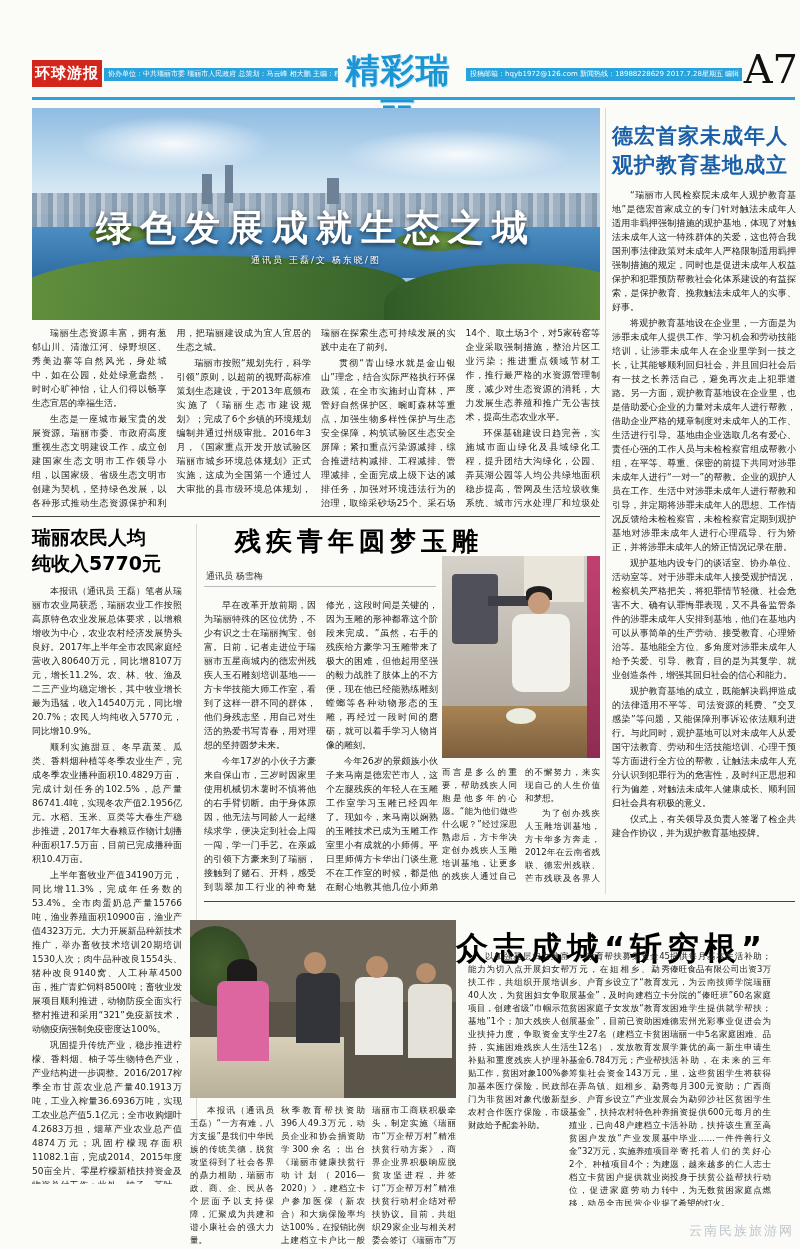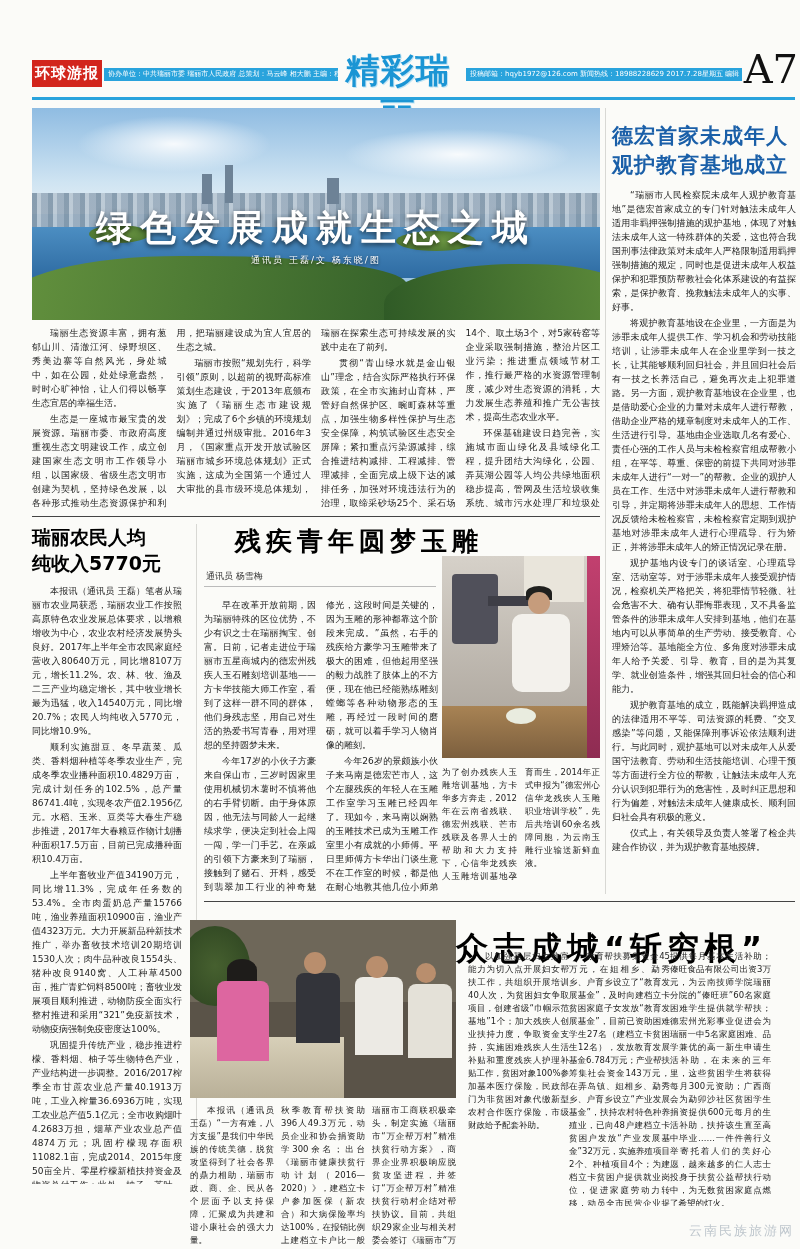--- a/index.html
+++ b/index.html
@@ -167,36 +167,37 @@
       <div class="pj-arm"></div>
       <div class="pj-hair"></div>
       <div class="pj-head"></div>
       <div class="pj-body"></div>
       <div class="pj-table"></div>
       <div class="pj-jadepiece"></div>
       <div class="pj-strip"></div>
     </div>
     <div class="jade-col34 body-text no-first-indent">
       <div class="no-first-indent">
+          <p>而言是多么的重要，帮助残疾人同胞是他多年的心愿。“能为他们做些什么呢？”经过深思熟虑后，方卡华决定创办残疾人玉雕培训基地，让更多的残疾人通过自己的不懈努力，来实现自己的人生价值和梦想。</p>
           <p>为了创办残疾人玉雕培训基地，方卡华多方奔走，2012年在云南省残联、德宏州残联、芒市残联及各界人士的帮助和大力支持下，心信华龙残疾人玉雕培训基地孕育而生，2014年正式申报为“德宏州心信华龙残疾人玉雕职业培训学校”，先后共培训60余名残障同胞，为云南玉雕行业输送新鲜血液。</p>
         </div>
 
     </div>
   </div>
 
   <div class="abs vrule2"></div>
   <div class="abs r-article">
     <div class="r-title">
       <div>德宏首家未成年人</div>
       <div>观护教育基地成立</div>
     </div>
     <div class="r-body body-text">
         <p>“瑞丽市人民检察院未成年人观护教育基地”是德宏首家成立的专门针对触法未成年人适用非羁押强制措施的观护基地，体现了对触法未成年人这一特殊群体的关爱，这也符合我国刑事法律政策对未成年人严格限制适用羁押强制措施的规定，同时也是促进未成年人权益保护和犯罪预防帮教社会化体系建设的有益探索，是保护教育、挽救触法未成年人的实事、好事。</p>
         <p>将观护教育基地设在企业里，一方面是为涉罪未成年人提供工作、学习机会和劳动技能培训，让涉罪未成年人在企业里学到一技之长，让其能够顺利回归社会，并且回归社会后有一技之长养活自己，避免再次走上犯罪道路。另一方面，观护教育基地设在企业里，也是借助爱心企业的力量对未成年人进行帮教，借助企业严格的规章制度对未成年人的工作、生活进行引导。基地由企业选取几名有爱心、责任心强的工作人员与未检检察官组成帮教小组，在平等、尊重、保密的前提下共同对涉罪未成年人进行“一对一”的帮教。企业的观护人员在工作、生活中对涉罪未成年人进行帮教和引导，并定期将涉罪未成年人的思想、工作情况反馈给未检检察官，未检检察官定期到观护基地对涉罪未成年人进行心理疏导、行为矫正，并将涉罪未成年人的矫正情况记录在册。</p>
-        <p>观护基地内设专门的谈话室、心理疏导室、活动室等。对于涉罪未成年人接受观护情况，检察机关严格把关，将犯罪情节轻微、社会危害不大、确有认罪悔罪表现，又不具备监管条件的涉罪未成年人安排到基地，他们在基地内可以从事简单的生产劳动、接受教育、心理矫治等。基地能全方位、多角度对涉罪未成年人给予关爱、引导、教育，目的是为其复学、就业创造条件，增强其回归社会的信心和能力。</p>
+        <p>观护基地内设专门的谈话室、协办单位、活动室等。对于涉罪未成年人接受观护情况，检察机关严格把关，将犯罪情节轻微、社会危害不大、确有认罪悔罪表现，又不具备监管条件的涉罪未成年人安排到基地，他们在基地内可以从事简单的生产劳动、接受教育、心理矫治等。基地能全方位、多角度对涉罪未成年人给予关爱、引导、教育，目的是为其复学、就业创造条件，增强其回归社会的信心和能力。</p>
         <p>观护教育基地的成立，既能解决羁押造成的法律适用不平等、司法资源的耗费、“交叉感染”等问题，又能保障刑事诉讼依法顺利进行。与此同时，观护基地可以对未成年人从爱国守法教育、劳动和生活技能培训、心理干预等方面进行全方位的帮教，让触法未成年人充分认识到犯罪行为的危害性，及时纠正思想和行为偏差，对触法未成年人健康成长、顺利回归社会具有积极的意义。</p>
         <p>仪式上，有关领导及负责人签署了检企共建合作协议，并为观护教育基地授牌。</p>
       </div>
   </div>
   <div class="abs rule-black-2"></div>
 
   <div class="abs photo-visit">
     <div class="pv-wall"></div>
     <div class="pv-plant"></div>
     <div class="pv-table"></div>

